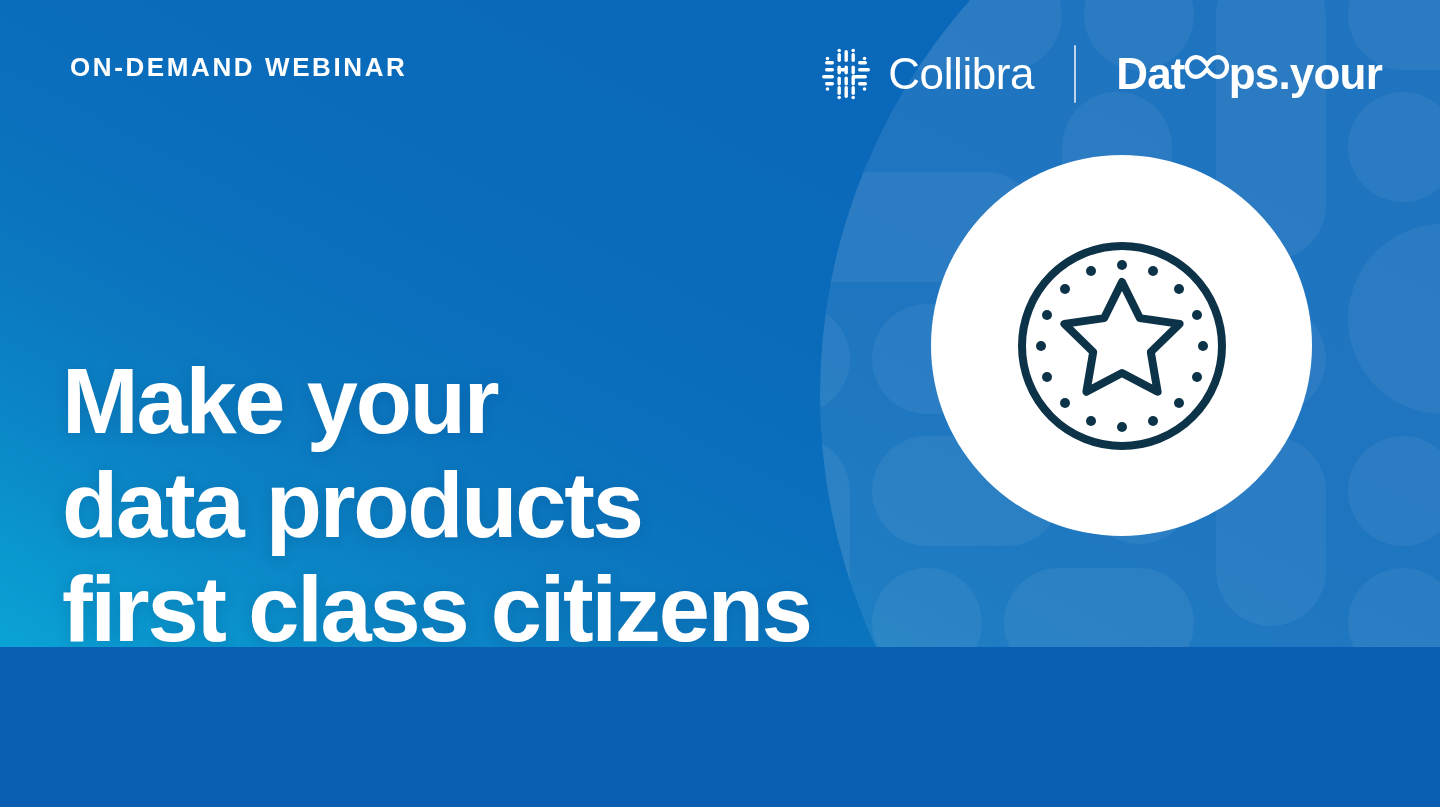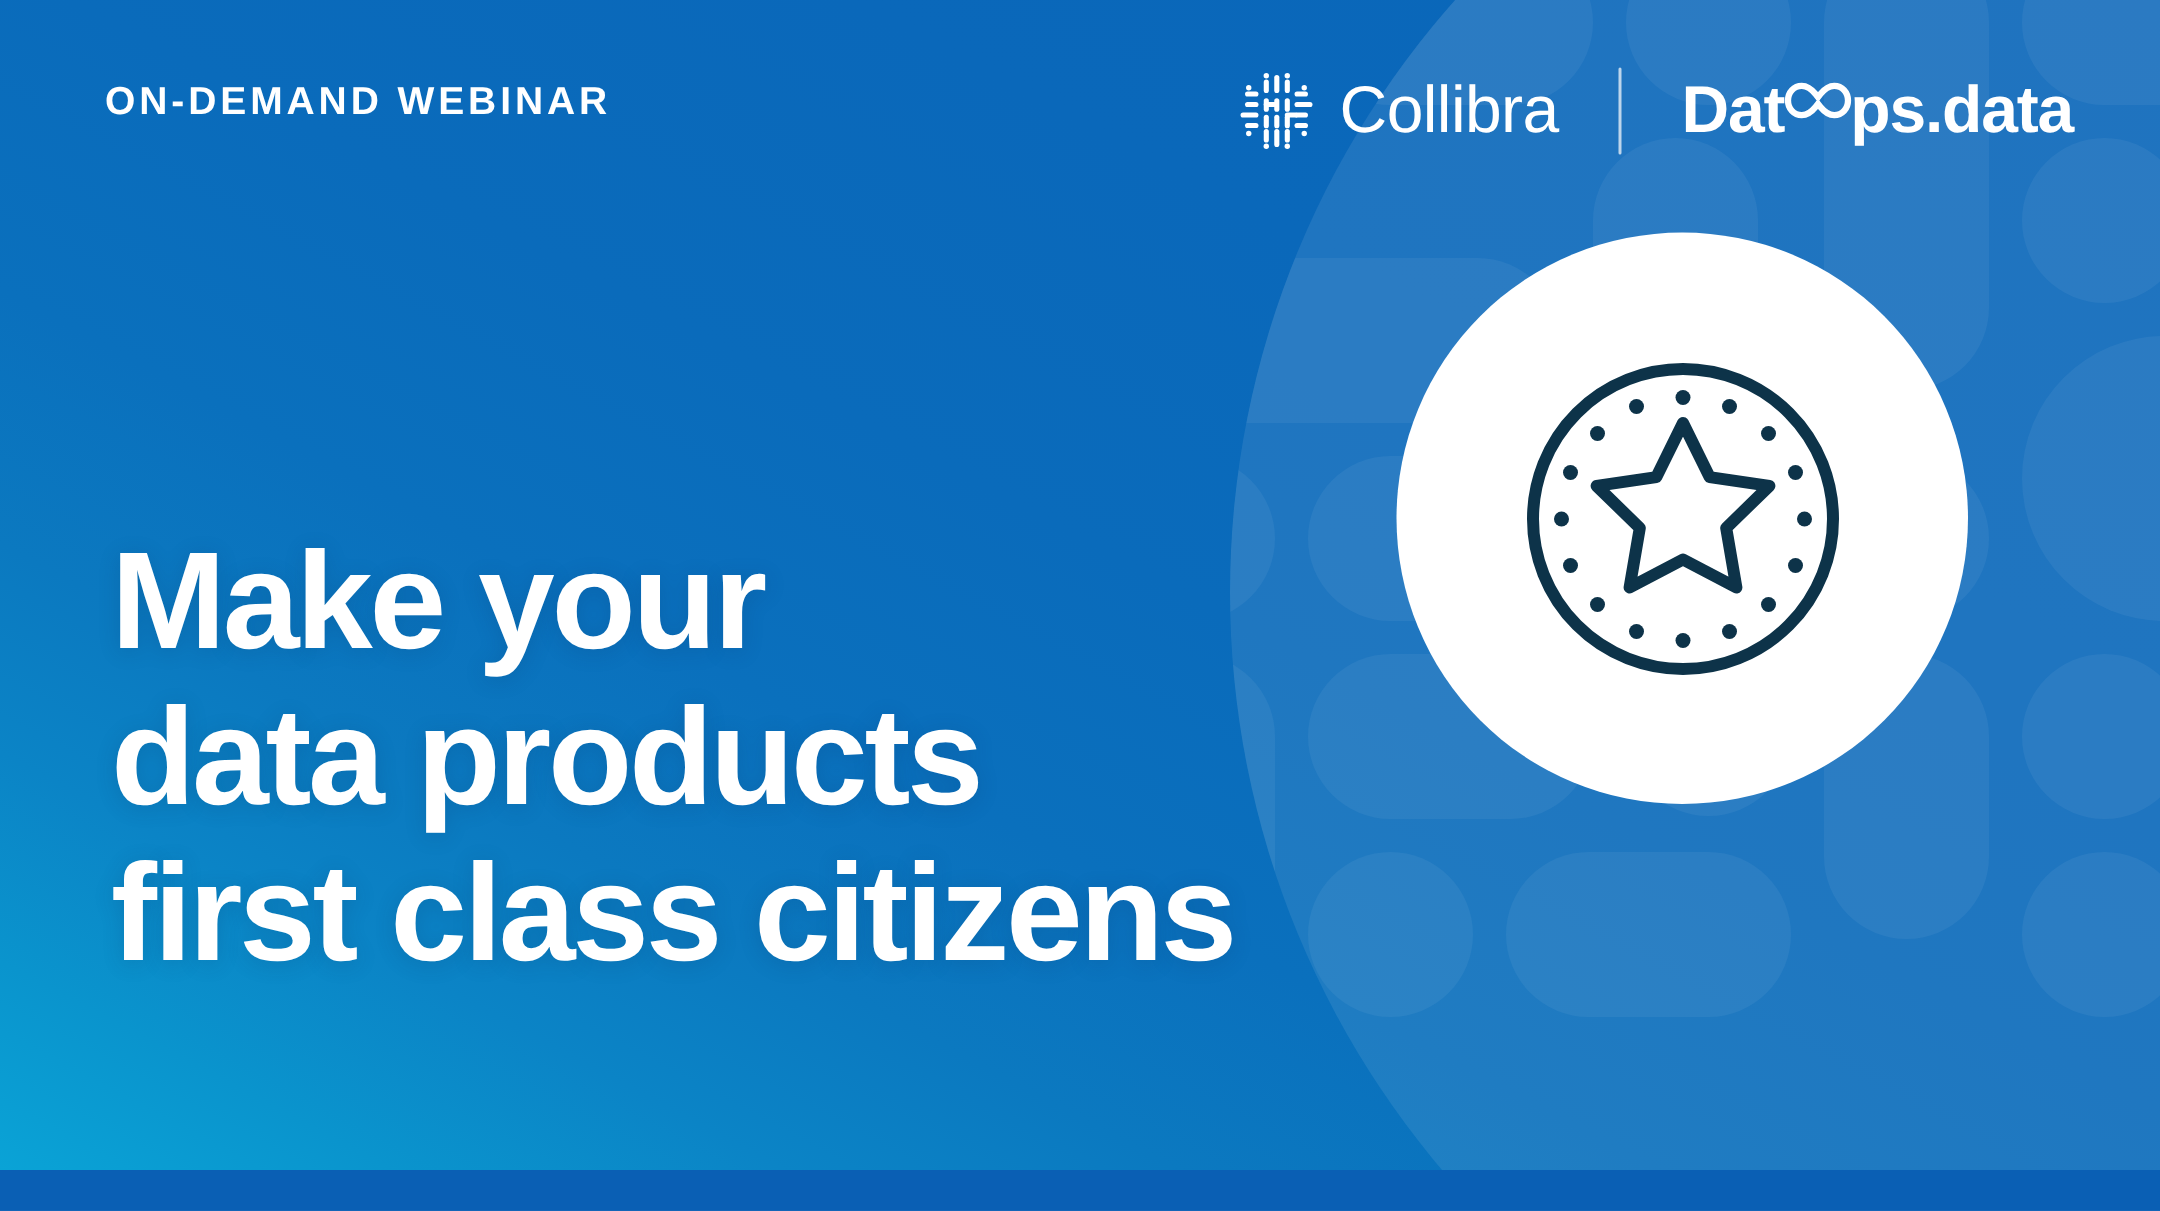--- a/index.html
+++ b/index.html
@@ -6,21 +6,21 @@
   html, body {
     margin: 0;
     padding: 0;
     background: #0a5fb4;
   }
   * { box-sizing: border-box; }
 
   .banner {
     position: relative;
     width: 1440px;
-    height: 780px;
+    height: 647px;
     overflow: hidden;
     font-family: "Liberation Sans", "DejaVu Sans", sans-serif;
     
     background:
       linear-gradient(28deg,
         #0aa3d6 0%,
         #0a94cd 9%,
         #0b84c6 18%,
         #0b79c0 27%,
         #0a70bd 38%,
@@ -144,21 +144,20 @@
     position: absolute;
     left: 62px;
     top: 288px;
     color: #ffffff;
     font-size: 92px;
     font-weight: bold;
     line-height: 1.13;
     letter-spacing: -2.2px;
     white-space: pre-line;
     text-shadow: 0 2px 14px rgba(4,50,95,0.18);
-    margin-left: 12px;
   }
 
   
   .badge {
     position: absolute;
     left: 931px;
     top: 155px;
     width: 381px;
     height: 381px;
     border-radius: 50%;
@@ -266,21 +265,21 @@
 
     <div class="logo-divider"></div>
 
     <div class="dataops-word">
       <span>Dat</span>
       <span class="infinity">
         <svg class="infinity-svg" viewBox="0 0 46 30" aria-hidden="true">
           <path d="M12.2 5.2C6.9 5.2 3 9.5 3 15s3.9 9.8 9.2 9.8c4.3 0 7.1-2.9 9.3-5.6l1.5-1.9 1.5 1.9c2.2 2.7 5 5.6 9.3 5.6 5.3 0 9.2-4.3 9.2-9.8S39.1 5.2 33.8 5.2c-4.3 0-7.1 2.9-9.3 5.6L23 12.7l-1.5-1.9C19.3 8.1 16.5 5.2 12.2 5.2z" fill="none" stroke="#ffffff" stroke-width="4.2" stroke-linecap="round"></path>
         </svg>
       </span>
-      <span>ps.data</span>
+      <span>ps.your</span>
     </div>
 
   </div>
 
   <h1 class="headline">Make your
 data products
 first class citizens</h1>
 
   <div class="badge">
     <span>

